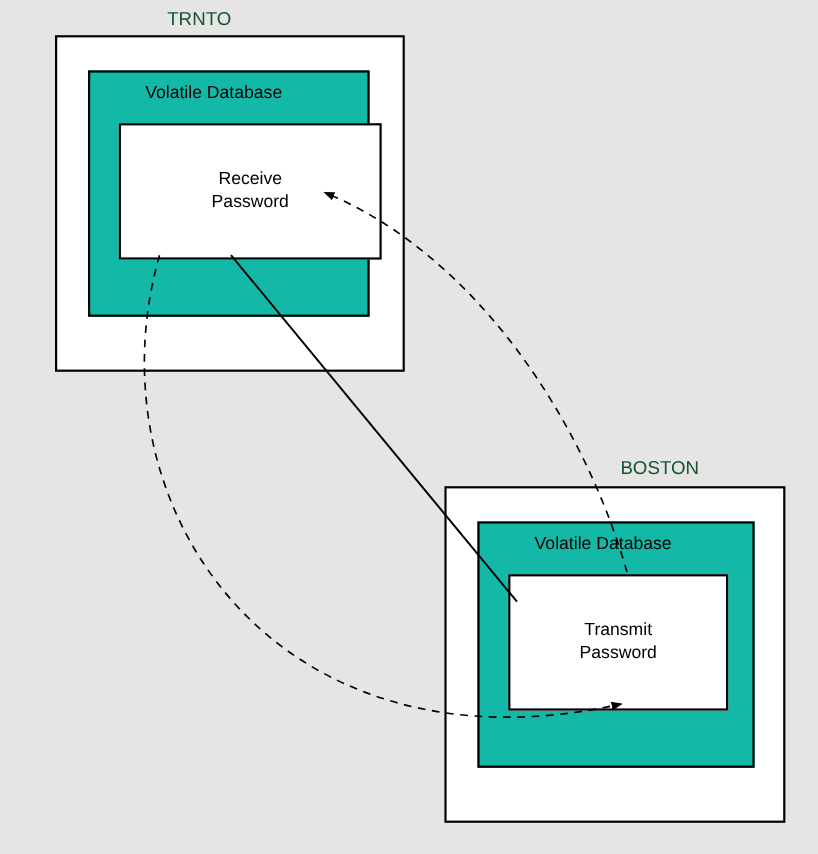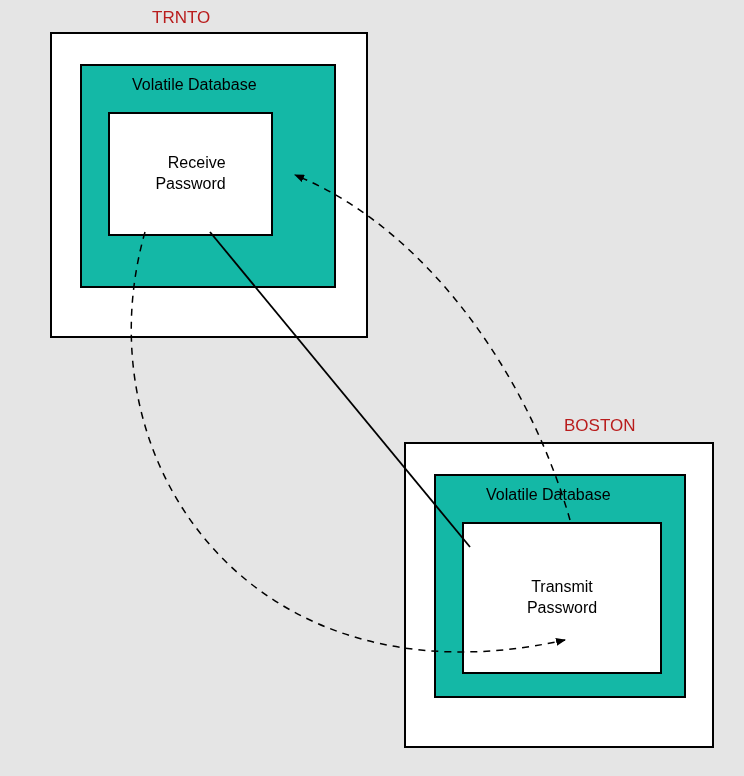--- a/index.html
+++ b/index.html
@@ -32,21 +32,21 @@
     display: flex;
     align-items: center;
     justify-content: center;
     text-align: center;
     font-size: 16px;
     line-height: 1.3;
   }
   .title {
     position: absolute;
     font-size: 17px;
-    color: #b91c1c;
+    color: #14532d;
   }
   .mid-label {
     position: absolute;
     font-size: 16px;
     color: #000;
     white-space: nowrap;
   }
   svg.overlay {
     position: absolute;
     left: 0;
@@ -57,33 +57,33 @@
   }
 </style>
 </head>
 <body>
 
 <div class="title" style="left:152px; top:8px;">TRNTO</div>
 
 <div class="node-outer" style="left:50px; top:32px; width:318px; height:306px;">
   <div class="node-mid" style="left:28px; top:30px; width:256px; height:224px;">
     <span class="mid-label" style="left:50px; top:10px;">Volatile Database</span>
-    <div class="node-inner" style="left:26px; top:46px; width:165px; height:124px;text-align:right;">
+    <div class="node-inner" style="left:26px; top:46px; width:239px; height:124px;">
       <span style="white-space:pre-line;">Receive
 Password</span>
     </div>
   </div>
 </div>
 
 <div class="title" style="left:564px; top:416px;">BOSTON</div>
 
 <div class="node-outer" style="left:404px; top:442px; width:310px; height:306px;">
   <div class="node-mid" style="left:28px; top:30px; width:252px; height:224px;">
     <span class="mid-label" style="left:50px; top:10px;">Volatile Database</span>
-    <div class="node-inner" style="left:26px; top:46px; width:200px; height:152px;">
+    <div class="node-inner" style="left:26px; top:46px; width:200px; height:124px;">
       <span style="white-space:pre-line;">Transmit
 Password</span>
     </div>
   </div>
 </div>
 
 <svg class="overlay">
   <defs>
     <marker id="arrowhead" markerWidth="10" markerHeight="8" refX="9" refY="4" orient="auto" markerUnits="userSpaceOnUse">
       <path d="M0,0 L10,4 L0,8 Z" fill="#000"></path>

